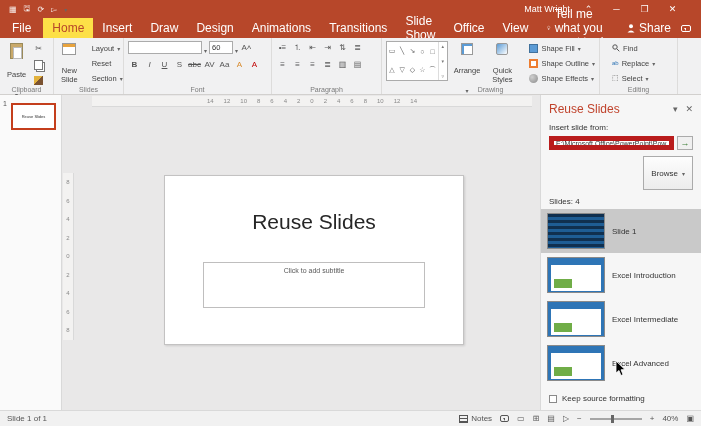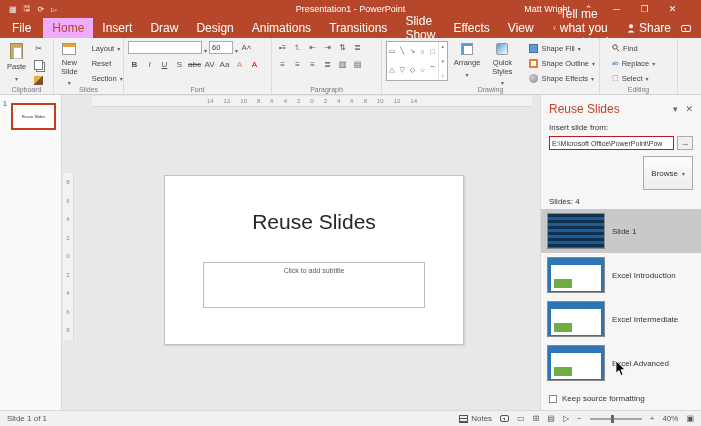--- a/index.html
+++ b/index.html
@@ -11,32 +11,32 @@
   .qat { display:flex; gap:7px; padding:0 9px; align-items:center; font-size:8px; z-index:2; }
   .qat span { opacity:.92; cursor:default; }
   #title { position:absolute; left:0; right:0; text-align:center; pointer-events:none; font-size:9px; }
   .tb-right { margin-left:auto; display:flex; align-items:center; gap:9px; padding-right:19px; z-index:2; }
   .winbtn { width:19px; text-align:center; font-size:9px; }
 
   
   #tabsrow { position:absolute; top:18px; left:0; width:100%; height:20px; background:#B7472A; display:flex; align-items:stretch; color:#fff; font-size:12px; }
   .rtab { padding:0 9px; display:flex; align-items:center; cursor:default; }
   .rtab.file { padding:0 12px; }
-  .rtab.active { background:#f0abfc; color:#B7472A; }
+  .rtab.active { background:#fde047; color:#B7472A; }
   .tellme { display:flex; align-items:center; gap:4px; padding:0 10px; }
   .tb-icons { margin-left:auto; display:flex; align-items:center; gap:10px; padding-right:10px; }
   .sharebox { display:flex; align-items:center; gap:4px; }
   .bubble { width:10px; height:7px; border:1px solid #fff; border-radius:2px; position:relative; }
   .bubble:after { content:""; position:absolute; left:2px; bottom:-3px; border:3px solid transparent; border-top-color:#fff; border-left-width:2px; border-right-width:0; }
 
   
   #ribbon { position:absolute; top:38px; left:0; width:100%; height:57px; background:#F1F1F2; border-bottom:1px solid #D2D0CE; display:flex; }
   .group { position:relative; height:100%; border-right:1px solid #DDDCDB; padding:3px 4px 12px; display:flex; gap:3px; align-items:flex-start; }
   .glabel { position:absolute; bottom:1px; left:0; right:0; text-align:center; font-size:7px; color:#7A7A7A; }
-  .bigbtn { display:flex; flex-direction:column; align-items:center; gap:4px; font-size:7.5px; color:#444; padding:2px 3px; text-align:center; line-height:1.15; cursor:default; }
+  .bigbtn { display:flex; flex-direction:column; align-items:center; gap:12px; font-size:7.5px; color:#444; padding:2px 3px; text-align:center; line-height:1.15; cursor:default; }
   .smallcol { display:flex; flex-direction:column; gap:3px; padding-top:1px; }
   .smallbtn { font-size:7.5px; color:#444; display:flex; align-items:center; gap:3px; height:12px; white-space:nowrap; cursor:default;padding-left:8px; }
   .caret { font-size:6px; color:#666; }
   .combo { background:#fff; border:1px solid #ABABAB; height:13px; font-size:7.5px; display:flex; align-items:center; padding:0 2px; color:#333; }
   .iconbtn { min-width:13px; height:13px; display:flex; align-items:center; justify-content:center; font-size:8px; color:#555; cursor:default; }
   .row { display:flex; gap:2px; align-items:flex-end; }
   .clip-icon { width:13px; height:16px; background:#C9A96A; border:1px solid #9A8A5A; position:relative; }
   .clip-icon:after { content:""; position:absolute; left:2px; top:3px; width:7px; height:10px; background:#fff; border:1px solid #BBB; }
   .newslide-icon { width:14px; height:12px; background:linear-gradient(#E8A33D 0 3px,#fff 3px); border:1px solid #999; }
   .copy-icon { width:9px; height:10px; border:1px solid #777; background:#fff; box-shadow:2px 2px 0 -1px #fff, 2px 2px 0 0 #777; }
@@ -67,21 +67,21 @@
   .subbox { position:absolute; left:38px; right:38px; top:86px; height:46px; border:1px solid #BFBEBE; }
   .subtext { margin-top:4px; text-align:center; font-size:7px; color:#595959; }
 
   
   #pane { position:absolute; right:0; top:95px; width:161px; bottom:16px; background:#F6F6F6; border-left:1px solid #D9D9D9; font-size:8px; color:#333; }
   .panehdr { display:flex; align-items:center; padding:7px 8px 4px; gap:8px; }
   .panetitle { color:#C0432C; font-size:12px; flex:1; }
   .panehdr .hbtn { color:#666; font-size:9px; cursor:default; }
   .insertlbl { padding:3px 8px 2px; }
   .pathrow { display:flex; gap:3px; padding:2px 8px; align-items:center; }
-  .pathinput { flex:1; height:14px; border:1px solid #b91c1c; background:#fff; font-size:7px; padding:0 2px; color:#333; font-family:inherit; min-width:0; }
+  .pathinput { flex:1; height:14px; border:5px solid #b91c1c; background:#fff; font-size:7px; padding:0 2px; color:#333; font-family:inherit; min-width:0; }
   .gobtn { width:16px; height:14px; border:1px solid #ABABAB; background:#F0F0F0; font-size:9px; display:flex; align-items:center; justify-content:center; color:#3A7D34; flex:none; }
   .browserow { display:flex; justify-content:flex-end; padding:4px 8px 2px; }
   .browsebtn { border:1px solid #ABABAB; background:linear-gradient(#FDFDFD,#ECECEC); height:14px; padding:16px 7px; font-size:8px; display:flex; align-items:center; gap:4px; }
   .slidecount { padding:5px 8px 3px; }
   .sitem { display:flex; align-items:center; gap:7px; padding:3px 6px; height:44px; cursor:default; }
   .sitem.selected { background:#C9C9C9; }
   .sthumb { width:58px; height:36px; border:1px solid #8A8A8A; flex:none; }
   .st1 { background:repeating-linear-gradient(180deg,#10304F 0 3px,#1E5D94 3px 6px); }
   .stx { background-color:#2E75B6; background-image:linear-gradient(#70AD47,#70AD47),linear-gradient(#fff,#fff); background-repeat:no-repeat,no-repeat; background-position:6px 21px,3px 7px; background-size:18px 9px,50px 26px; }
   .keeprow { position:absolute; bottom:7px; left:8px; display:flex; align-items:center; gap:5px; }
@@ -103,40 +103,39 @@
 <body>
 
 <div id="titlebar">
   <div class="qat">
     <span>▦</span>
     <span>🖫</span>
     <span>⟳</span>
     <span>▻</span>
     <span class="caret">▾</span>
   </div>
-  <div id="title">Presentation1 - PowerPoint</div>
   <div class="tb-right">
     <span>Matt Wright</span>
     <span class="winbtn">⌃</span>
     <span class="winbtn">─</span>
     <span class="winbtn">❐</span>
     <span class="winbtn">✕</span>
   </div>
 </div>
 
 <div id="tabsrow">
   <span class="rtab file">File</span>
   <span class="rtab active">Home</span>
   <span class="rtab">Insert</span>
   <span class="rtab">Draw</span>
   <span class="rtab">Design</span>
   <span class="rtab">Animations</span>
   <span class="rtab">Transitions</span>
   <span class="rtab">Slide Show</span>
-  <span class="rtab">Effects</span>
+  <span class="rtab">Office</span>
   <span class="rtab">View</span>
   <span class="tellme">
     <svg width="8" height="10" viewBox="0 0 8 10">
         <circle cx="4" cy="3.5" r="3" fill="none" stroke="#fff" stroke-width="0.8"></circle>
         <rect x="2.8" y="6.5" width="2.4" height="2.5" fill="#fff"></rect>
       </svg>
     <span>Tell me what you want to do</span>
   </span>
   <span class="tb-icons">
     <span class="sharebox">

